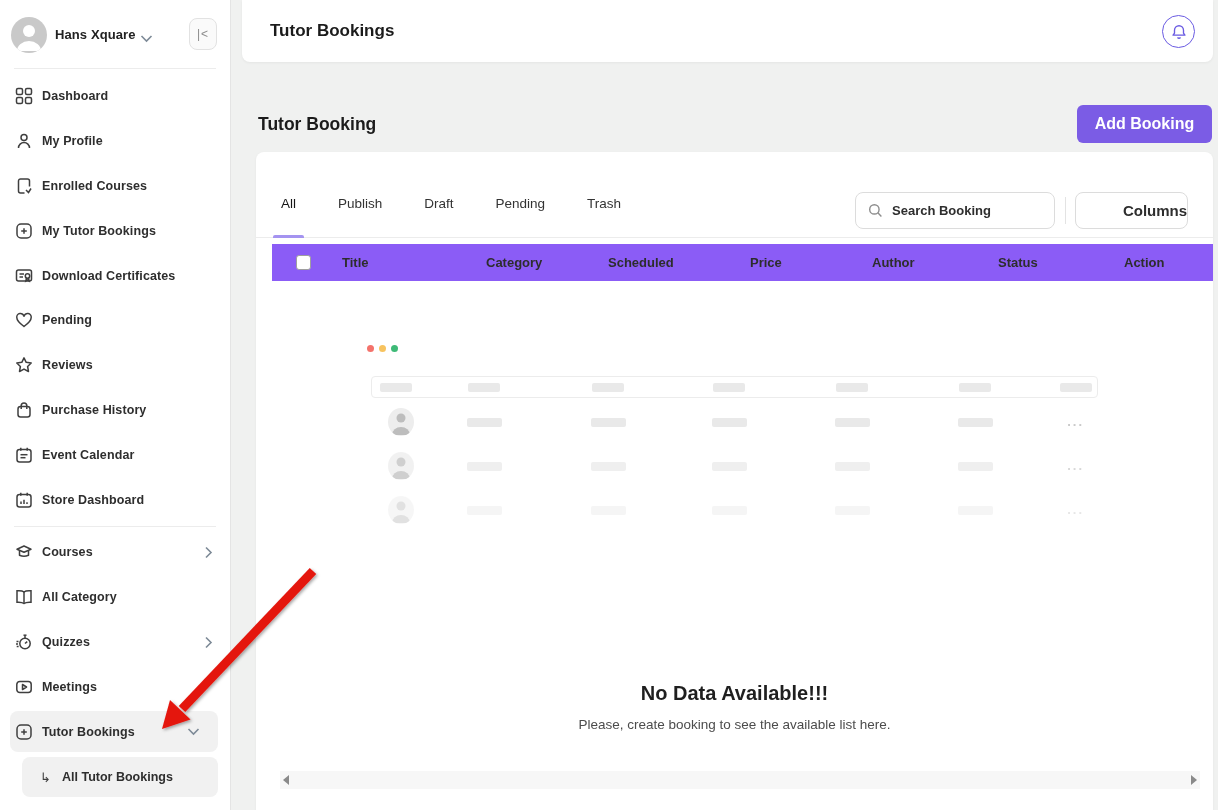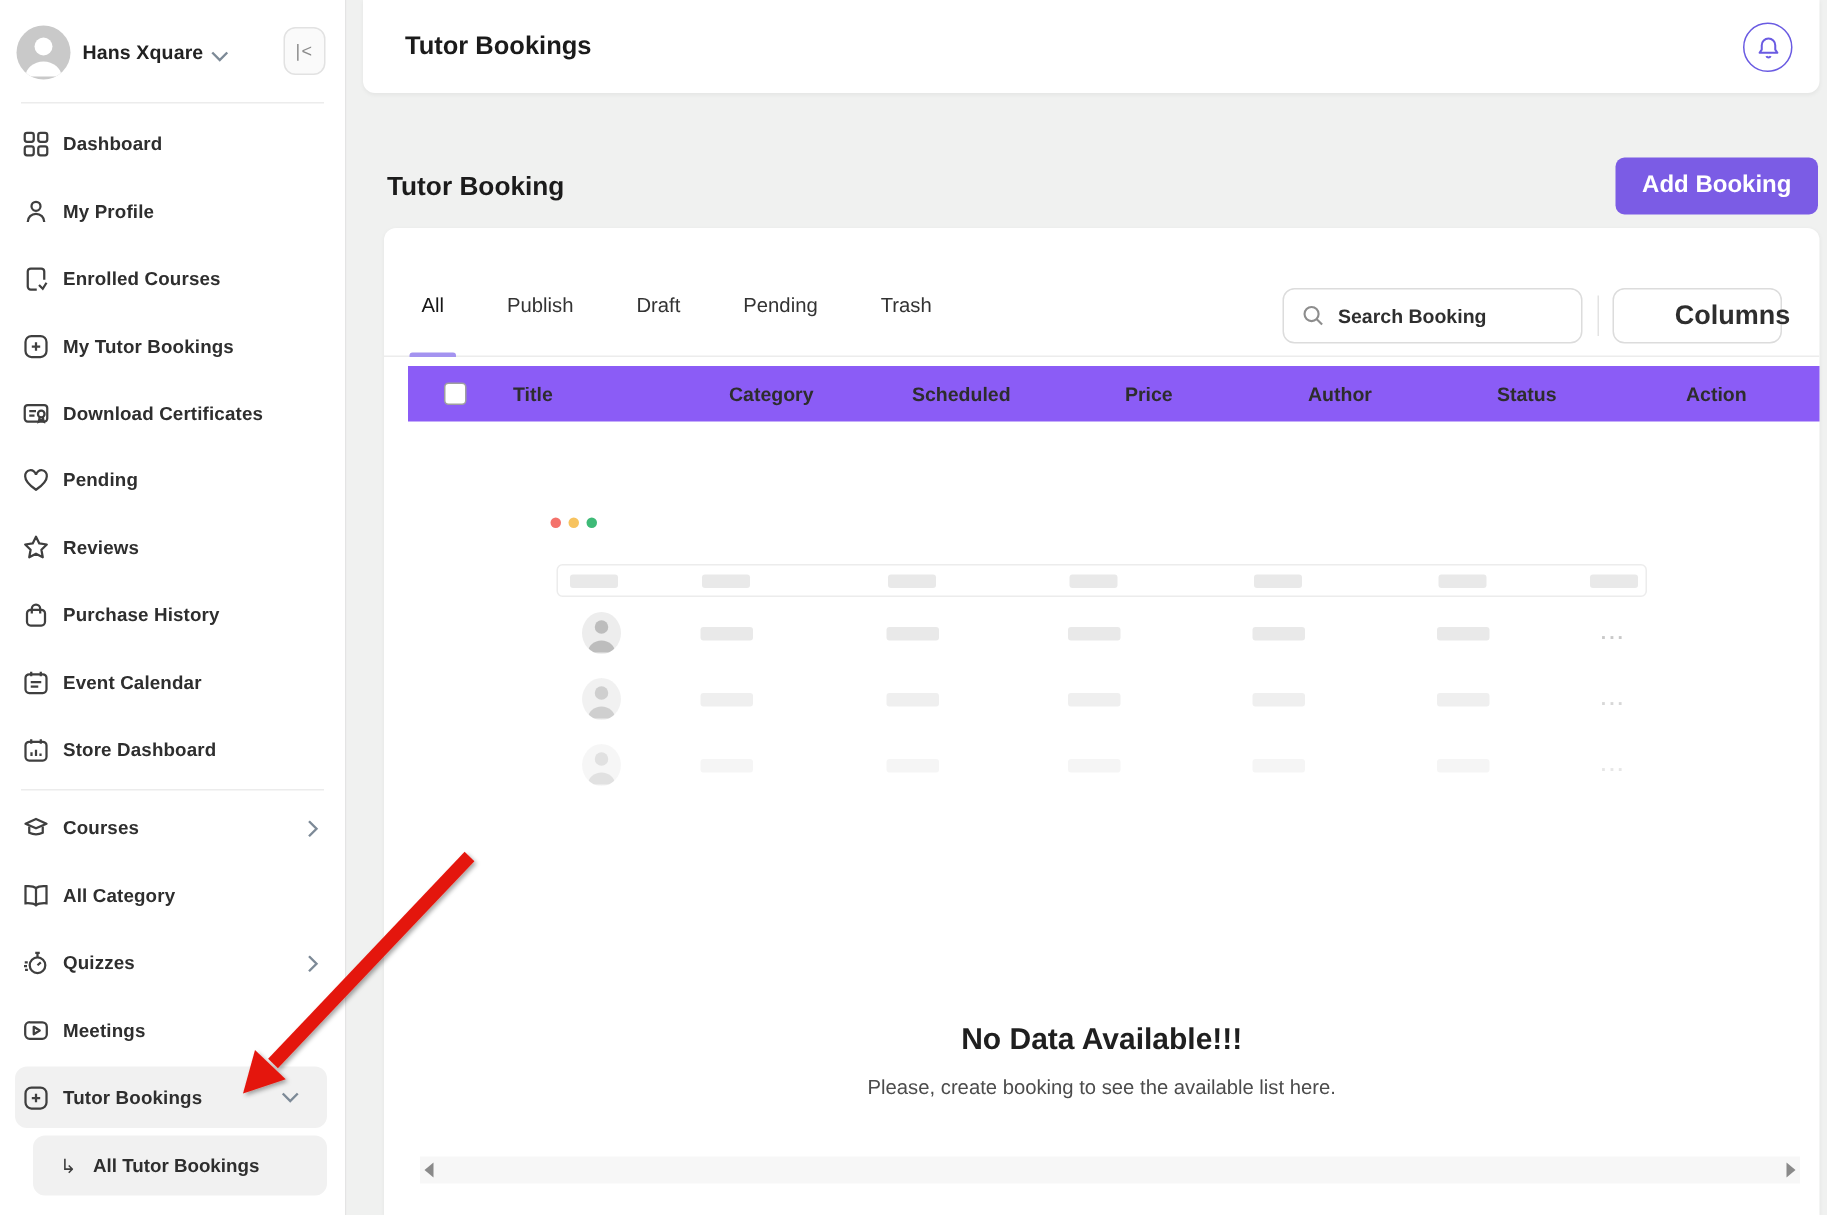--- a/index.html
+++ b/index.html
@@ -41,21 +41,21 @@
   .card { position:absolute; left:256px; top:152px; width:957px; height:658px; background:#ffffff; border-radius:8px 8px 0 0; box-shadow:0 1px 3px rgba(0,0,0,.05); z-index:1; overflow:hidden; }
   .toolbar-row { position:absolute; left:0; top:0; width:957px; height:69px; border-bottom:1px solid #ececec;margin-top:17px; }
   .tabs { position:absolute; left:25px; top:0; height:69px; display:flex; align-items:center; gap:42px; }
   .tab { position:relative; font-size:13.5px; color:#333; cursor:pointer; height:69px; display:flex; align-items:center; }
   .tab.active { color:#161616; }
   .tab.active::after { content:""; position:absolute; left:-8px; right:-8px; bottom:0; height:3px; background:#a493f0; border-radius:2px 2px 0 0; }
   .search-box { position:absolute; right:158px; top:23px; width:200px; height:37px; border:1px solid #dcdcdc; border-radius:8px; background:#fff; display:flex; align-items:center; padding-left:12px; gap:9px; }
   .search-box input { border:none; outline:none; width:150px; font-size:13px; color:#2e2e2e; font-weight:600; font-family:"Liberation Sans",sans-serif; background:transparent; }
   .search-box input::placeholder { color:#2e2e2e; opacity:1; }
   .toolbar-vdivider { position:absolute; right:147px; top:28px; width:1px; height:27px; background:#e3e3e3; }
-  .columns-btn { position:absolute; right:25px; top:23px; width:113px; height:37px; border:1px solid #dcdcdc; border-radius:8px; background:#fff; display:flex; align-items:center; justify-content:center; gap:8px; font-size:18px; font-weight:700; color:#2e2e2e; cursor:pointer;padding-left:39px; }
+  .columns-btn { position:absolute; right:25px; top:23px; width:113px; height:37px; border:1px solid #dcdcdc; border-radius:8px; background:#fff; display:flex; align-items:center; justify-content:center; gap:8px; font-size:15px; font-weight:700; color:#2e2e2e; cursor:pointer;padding-left:39px; }
 
   .thead { position:absolute; left:16px; top:92px; width:957px; height:37px; background:#8b5cf6; display:flex; align-items:center; }
   .thead .cb { position:absolute; left:24px; top:11px; width:15px; height:15px; border:1px solid #9f9f9f; border-radius:3px; background:#fff; cursor:pointer; }
   .th { position:absolute; font-size:13px; font-weight:700; color:#2d2d2d; }
 
   
   .skeleton { position:absolute; left:104px; top:181px; width:740px; height:205px; }
   .sk-dots { position:absolute; left:7px; top:12px; display:flex; gap:5px; }
   .sk-dot { width:7px; height:7px; border-radius:50%; }
   .sk-head { position:absolute; left:11px; top:43px; width:727px; height:22px; border:1px solid #ececec; border-radius:4px; background:#fff; }

